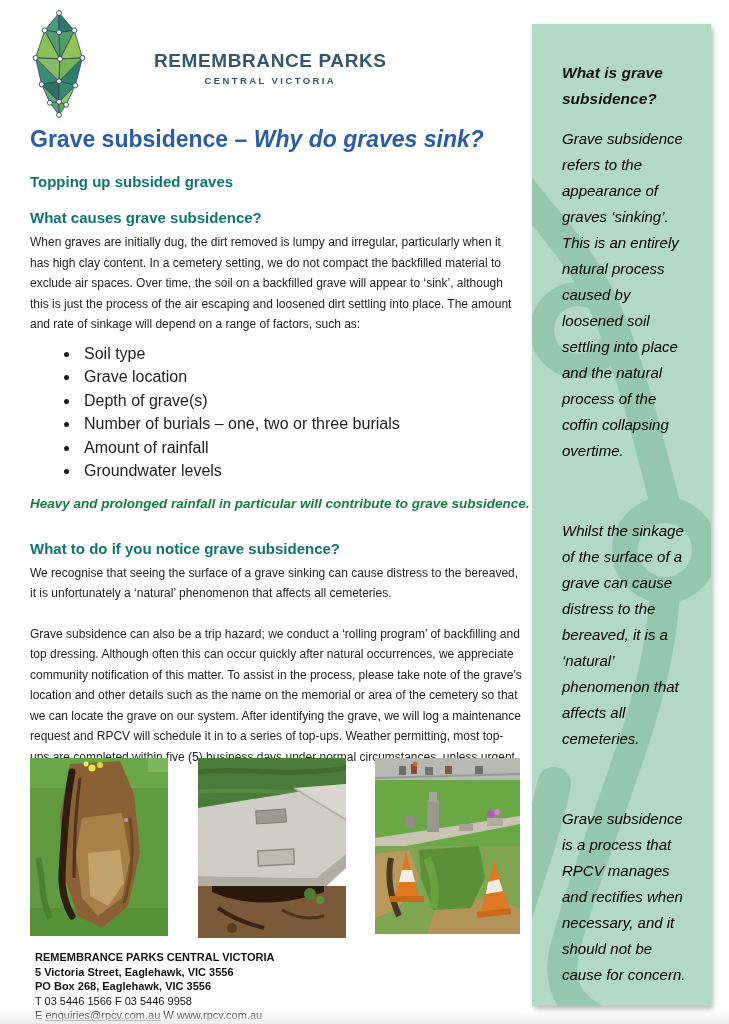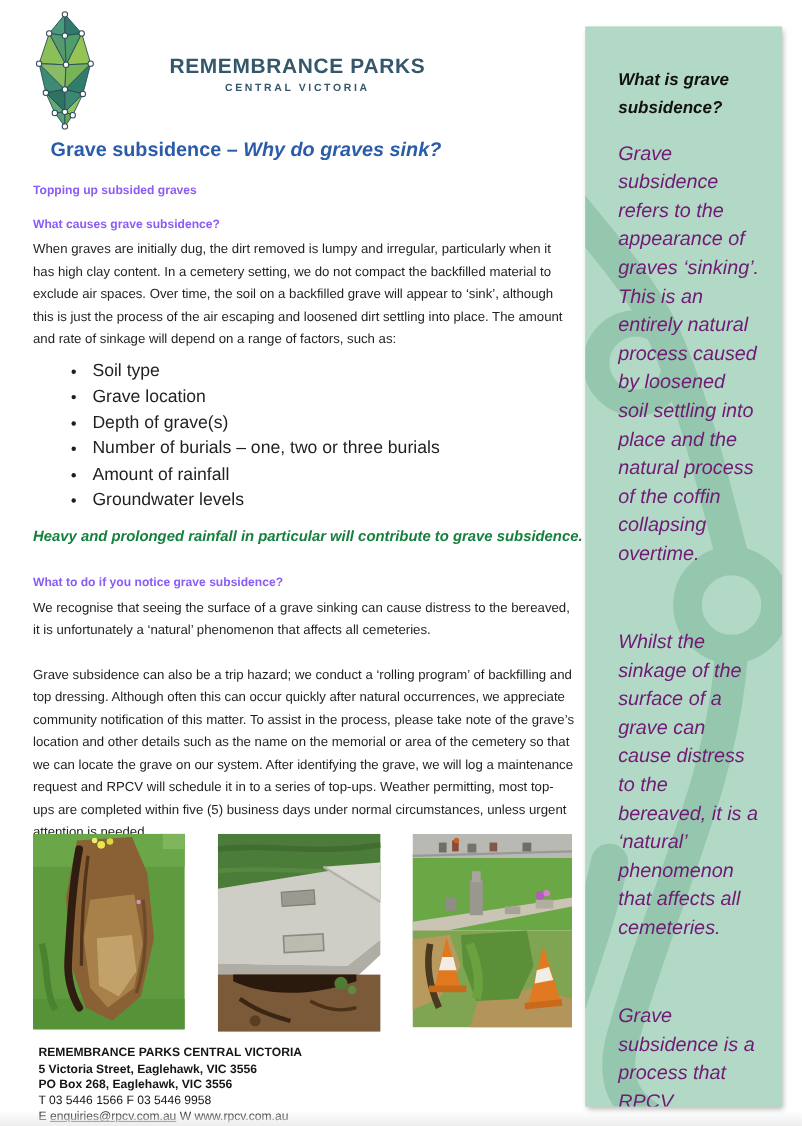--- a/index.html
+++ b/index.html
@@ -14,23 +14,23 @@
 
   
   .header{position:absolute;left:28px;top:10px;display:flex;align-items:flex-start;gap:36px;}
   .leaf{width:62px;height:108px;display:block;}
   .wordmark{margin-left:28px;margin-top:40px;display:flex;flex-direction:column;align-items:center;}
   .org-name{font-size:19px;font-weight:600;letter-spacing:0.6px;color:#35576b;white-space:nowrap;}
   .org-sub{font-size:9.5px;font-weight:600;letter-spacing:2.4px;color:#35576b;margin-top:3px;white-space:nowrap;}
 
   
   .main{position:absolute;left:30px;top:126px;width:492px;}
-  .doc-title{font-size:18px;font-weight:bold;color:#2a5caa;margin:0 0 20px 16px;white-space:nowrap;}
+  .doc-title{font-size:23px;font-weight:bold;color:#2a5caa;margin:0 0 20px 0;white-space:nowrap;}
   .doc-title .ital{font-style:italic;}
-  .sec-head{font-size:11px;font-weight:bold;color:#8b5cf6;margin:0 0 6px 0;}
+  .sec-head{font-size:15px;font-weight:bold;color:#0f766e;margin:0 0 6px 0;}
   .body-p{font-size:12px;line-height:20.5px;margin:0 0 0 0;}
   .gap-md{height:13px;}
   ul.factors{margin:9px 0 6px 0;padding:0 0 0 50px;font-size:16px;line-height:20.5px;}
   ul.factors li{margin-bottom:3px;padding-left:4px;}
   .emphasis{font-size:13.5px;font-weight:bold;font-style:italic;color:#15803d;margin:14px 0 0 0;white-space:nowrap;}
   .sec-head.third{margin-top:29px;}
   .para-gap{height:20px;}
 
   
   .photos{position:absolute;left:30px;top:758px;width:490px;display:flex;justify-content:space-between;align-items:flex-start;}
@@ -43,21 +43,21 @@
 
   
   .sidebar{
     position:absolute;left:532px;top:24px;width:179px;height:982px;
     background:#b2d8c6;box-shadow:2px 3px 5px rgba(0,0,0,0.28);
     overflow:hidden;
   }
   .sidebar .watermark{position:absolute;left:0;top:0;}
   .sidebar-inner{position:relative;padding:36px 20px 0 30px;}
   .sb-head{font-size:15.5px;font-weight:bold;font-style:italic;color:#111;line-height:26px;margin:0 0 14px 0;}
-  .sb-p{font-size:18px;font-style:italic;color:#701a75;line-height:26px;margin:0 0 28px 0;font-weight:500;}
+  .sb-p{font-size:15px;font-style:italic;color:#000000;line-height:26px;margin:0 0 28px 0;font-weight:500;}
   .sb-spacer{height:26px;}
 
   .bottom-fade{position:absolute;left:0;bottom:0;width:729px;height:14px;
     background:linear-gradient(to bottom,rgba(234,234,234,0),#ececec);}
 </style>
 </head>
 <body>
 
 <div class="page">
 

